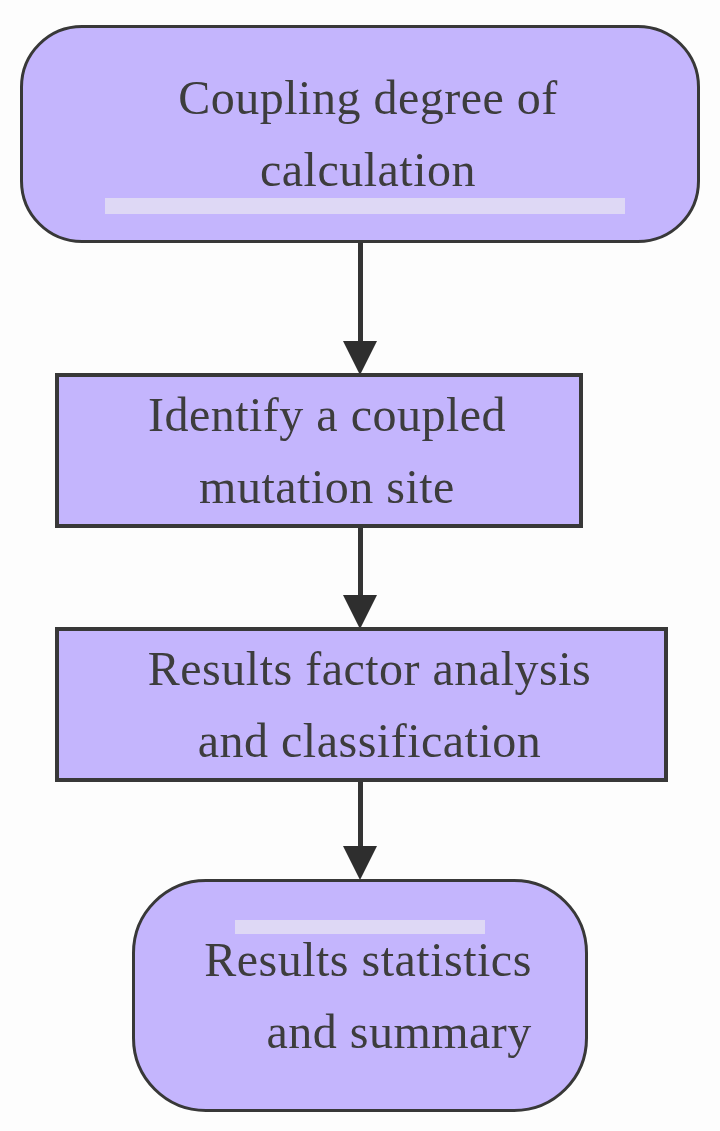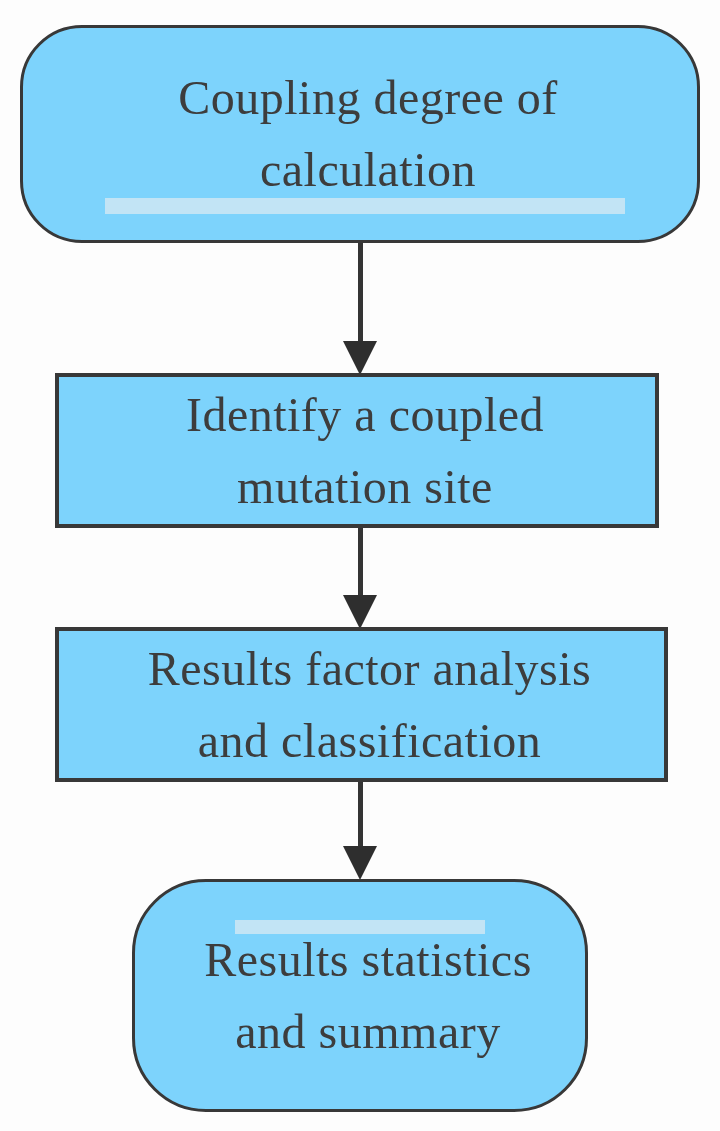--- a/index.html
+++ b/index.html
@@ -12,21 +12,21 @@
     width: 720px;
     height: 1131px;
     background: #fdfdfd;
     overflow: hidden;
     font-family: "Liberation Serif", "DejaVu Serif", serif;
   }
   .node {
     position: absolute;
     box-sizing: border-box;
     border: 4px solid #383838;
-    background: #7dd3fc;
+    background: #c4b5fd;
     display: flex;
     align-items: center;
     justify-content: center;
     text-align: center;
     font-size: 48px;
     line-height: 1.5;
     color: #3d3d3d;
     white-space: pre-line;
     letter-spacing: 0.5px;
     padding-left: 16px;
@@ -35,36 +35,37 @@
     left: 20px;
     top: 25px;
     width: 680px;
     height: 218px;
     border-radius: 62px;
     border-width: 3.5px;
   }
   .node--process-identify {
     left: 55px;
     top: 373px;
-    width: 604px;
+    width: 528px;
     height: 155px;
   }
   .node--process-policy {
     left: 55px;
     top: 627px;
     width: 613px;
     height: 155px;
   }
   .node--terminator-results {
     left: 132px;
     top: 879px;
     width: 456px;
     height: 233px;
     border-radius: 74px;
     border-width: 3.5px;
+    text-align: right;
   }
   .arrow-shaft {
     position: absolute;
     left: 358px;
     width: 5px;
     background: #343434;
   }
   .arrow-shaft--1 { top: 243px; height: 102px; }
   .arrow-shaft--2 { top: 528px; height: 72px;  }
   .arrow-shaft--3 { top: 782px; height: 68px;  }

